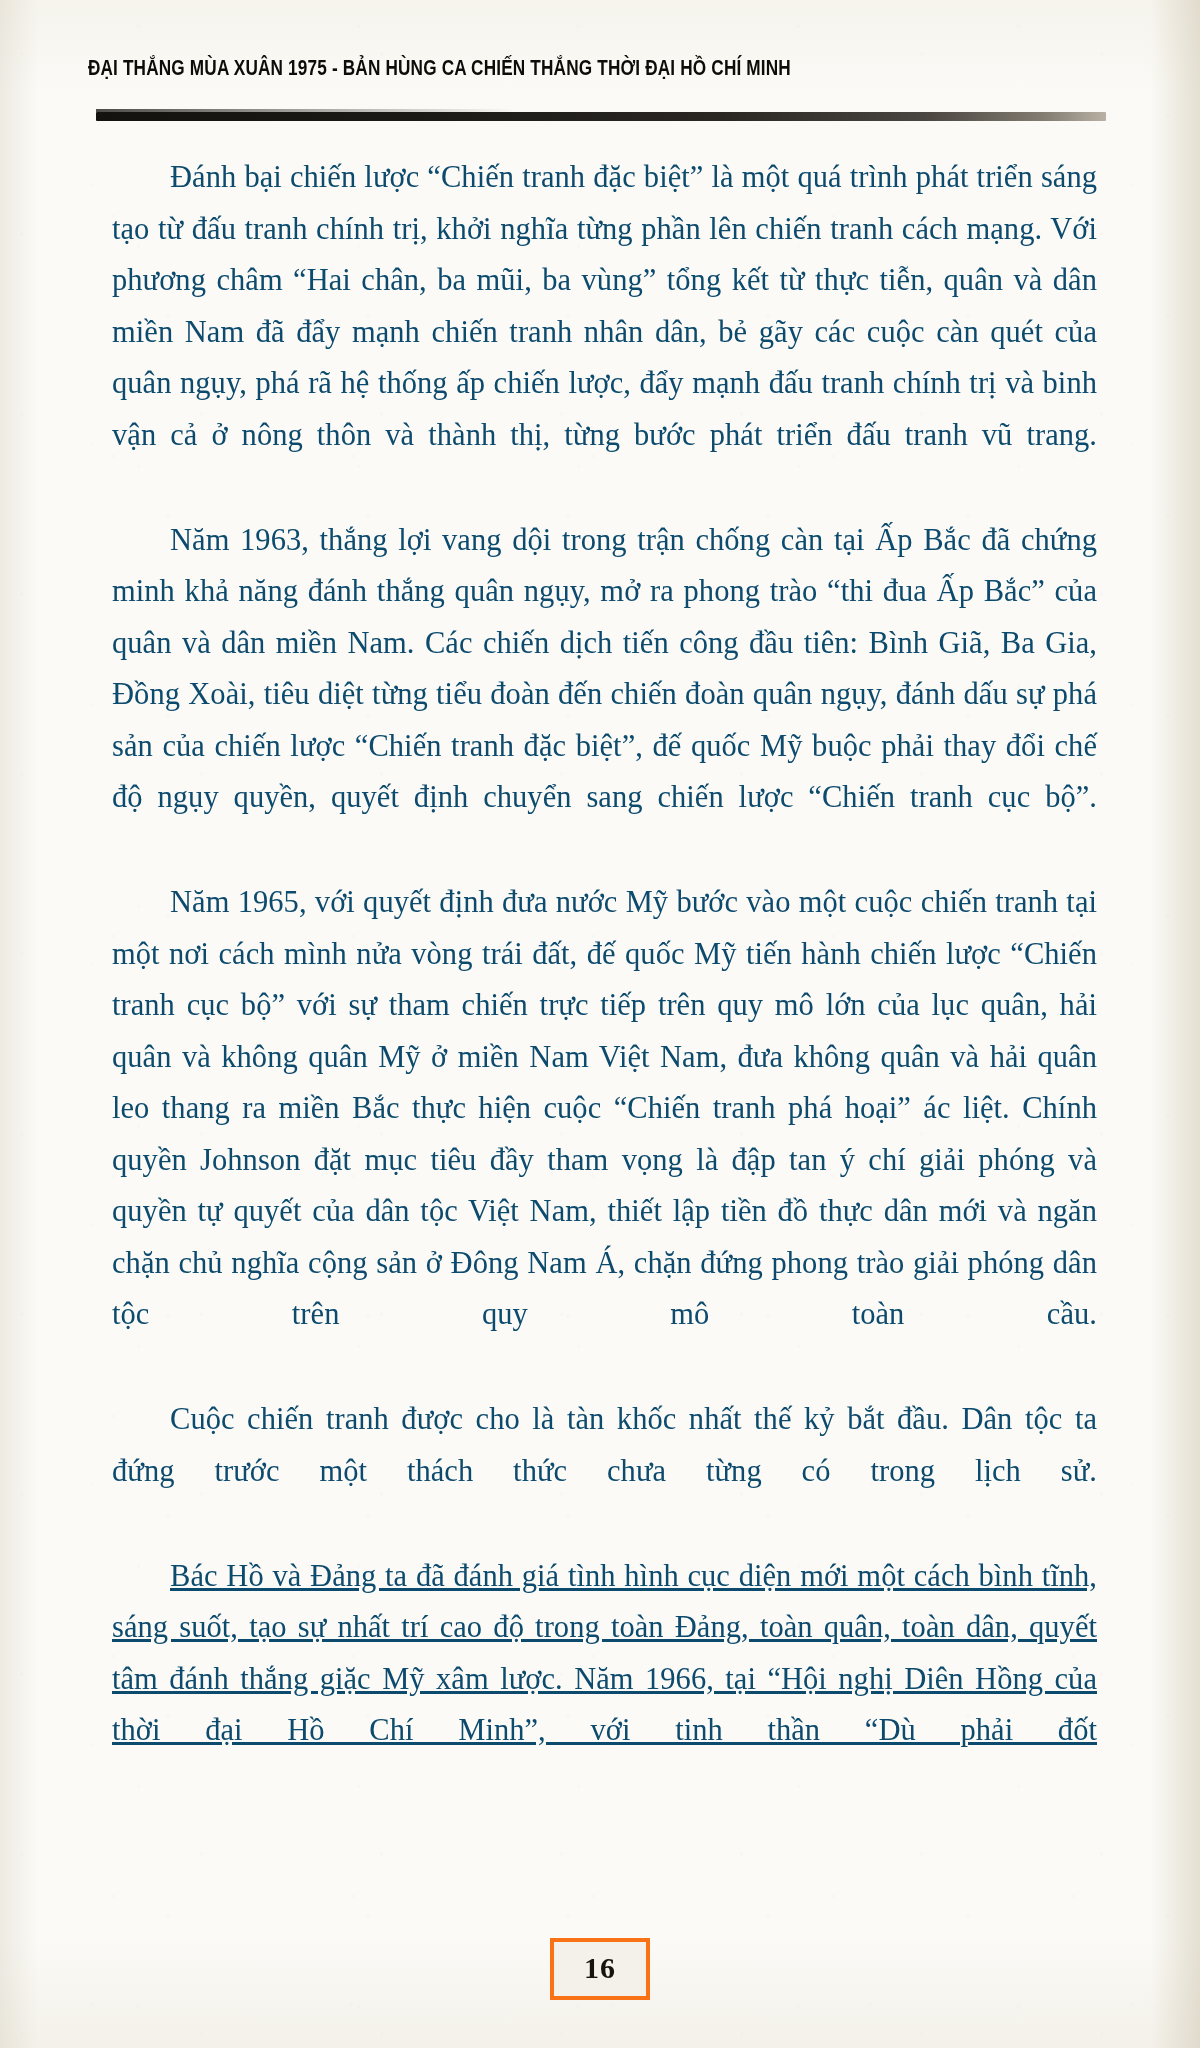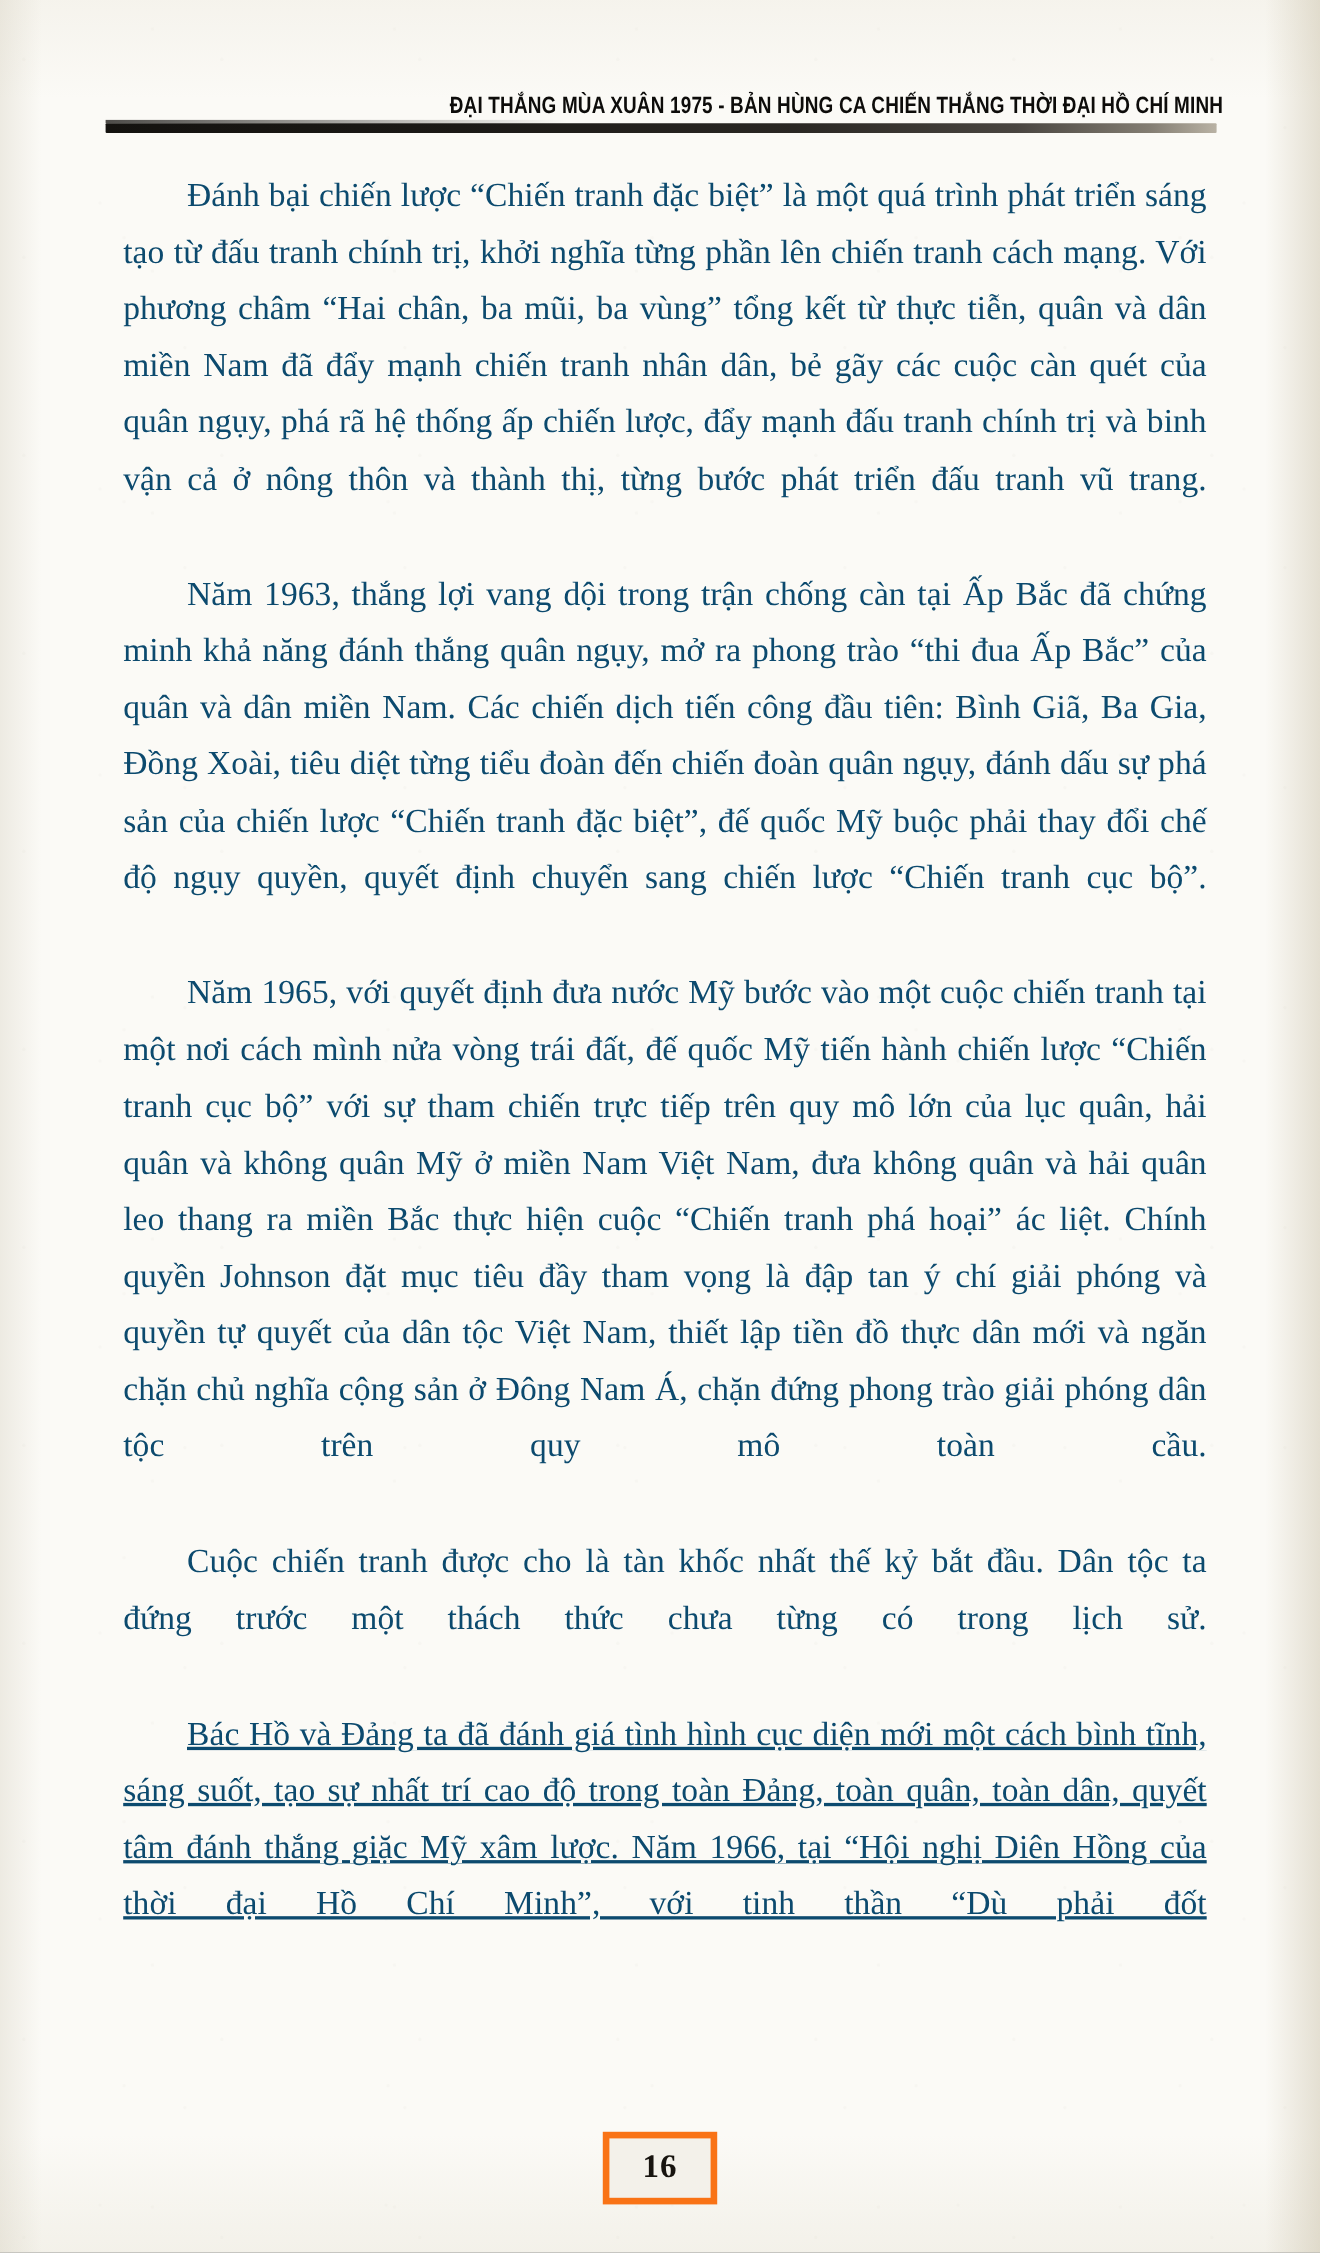--- a/index.html
+++ b/index.html
@@ -52,24 +52,24 @@
       radial-gradient(circle at 63% 12%, rgba(160,155,140,.09) 0 1px, transparent 2px),
       radial-gradient(circle at 35% 71%, rgba(160,155,140,.08) 0 1px, transparent 2px),
       radial-gradient(circle at 84% 58%, rgba(160,155,140,.09) 0 1px, transparent 2px),
       radial-gradient(circle at 47% 90%, rgba(160,155,140,.08) 0 1px, transparent 2px);
     background-size: 180px 180px, 220px 220px, 260px 260px, 200px 200px, 240px 240px;
   }
 
   
   .running-head {
     position: absolute;
-    top: 84px;
+    top: 56px;
     left: 0;
     right: 0;
-    text-align: right;
+    text-align: left;
     z-index: 6;
   }
   .running-head-text {
     display: inline-block;
     font-family: "Liberation Sans", "DejaVu Sans", sans-serif;
     font-weight: 700;
     font-size: 21.5px;
     letter-spacing: .2px;
     white-space: nowrap;
     color: #0d0c0a;
@@ -132,21 +132,21 @@
   
   .folio {
     position: absolute;
     left: 50%;
     transform: translateX(-50%);
     top: 1938px;
     z-index: 6;
     min-width: 92px;
     padding: 9px 0 11px;
     text-align: center;
-    border: 6px solid #f97316;
+    border: 4px solid #f97316;
     background: #f3f1ea;
     font-family: "Liberation Serif", "DejaVu Serif", serif;
     font-weight: 700;
     font-size: 30px;
     color: #17140f;
     letter-spacing: 1px;
   }
 </style>
 </head>
 <body>

